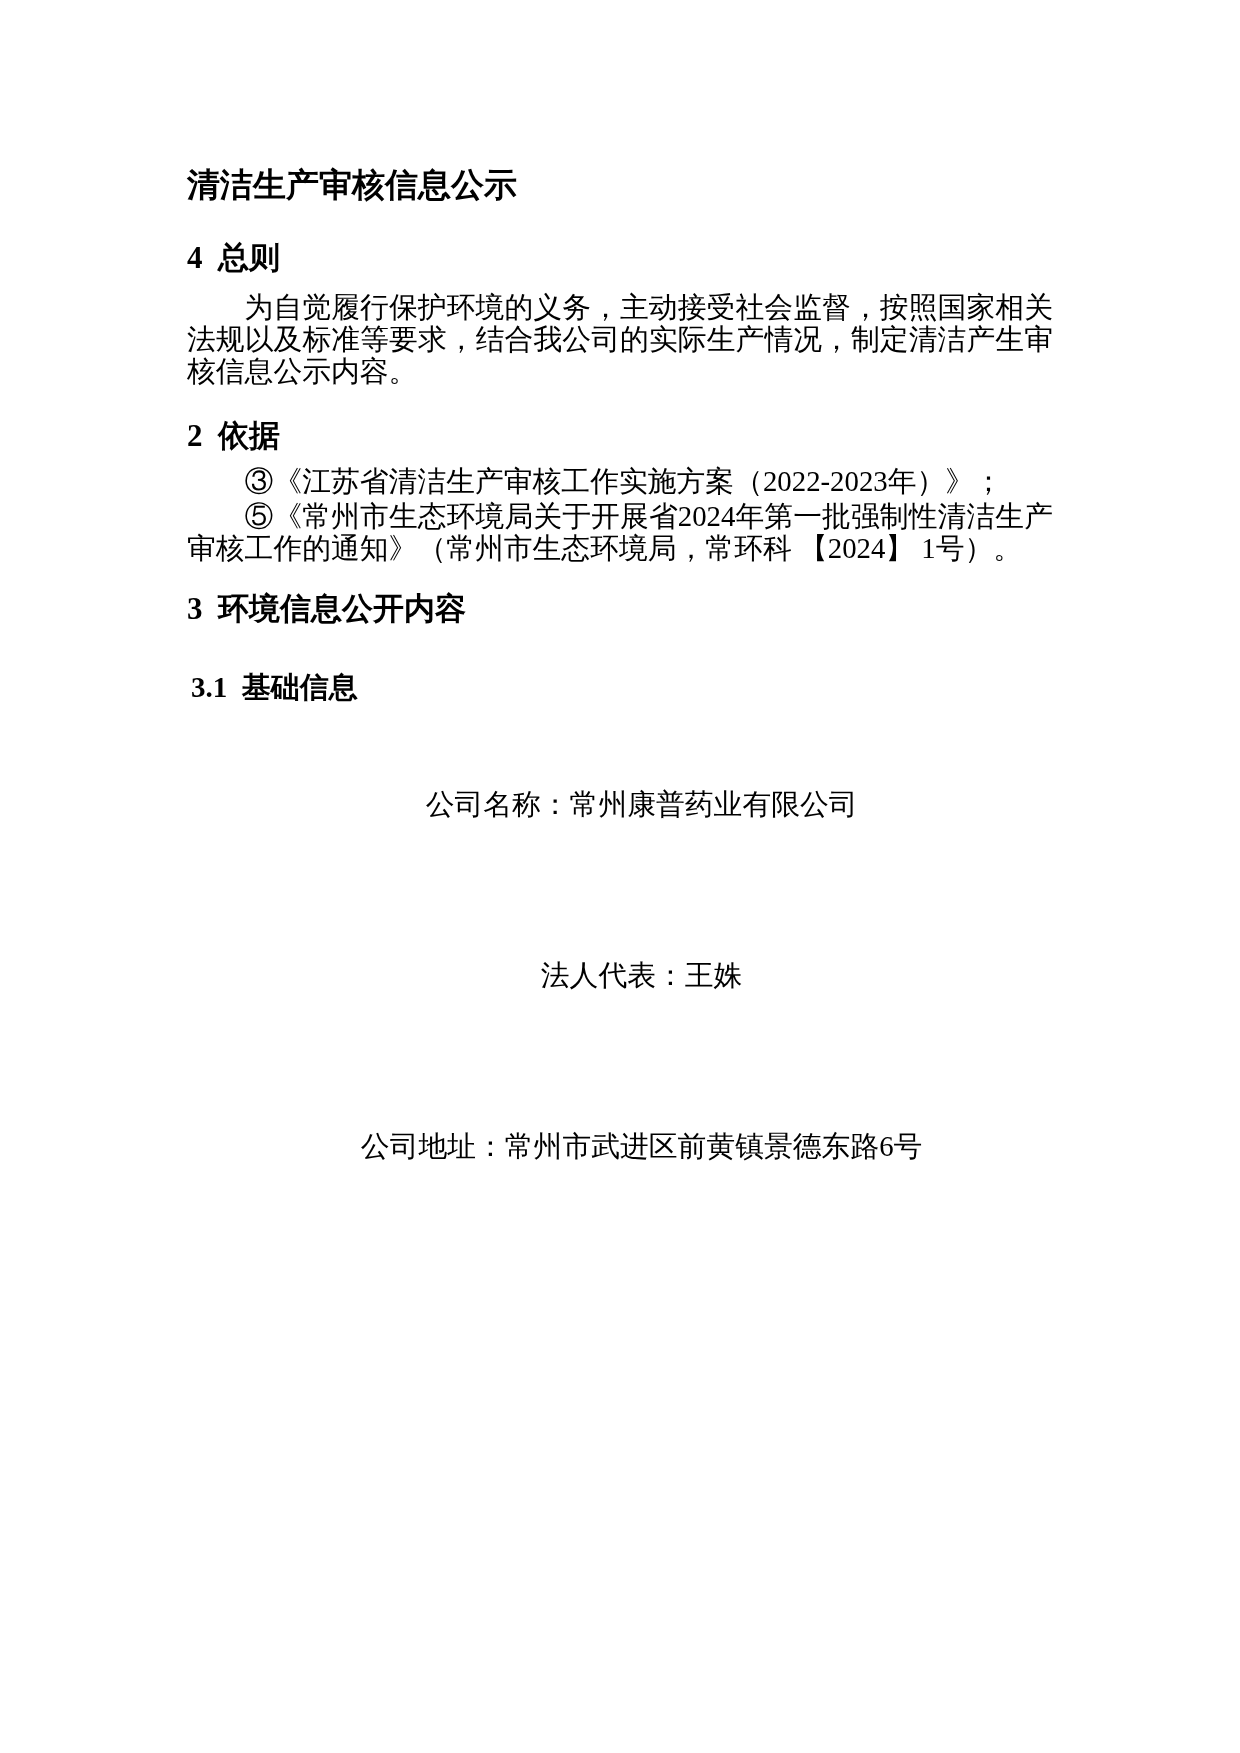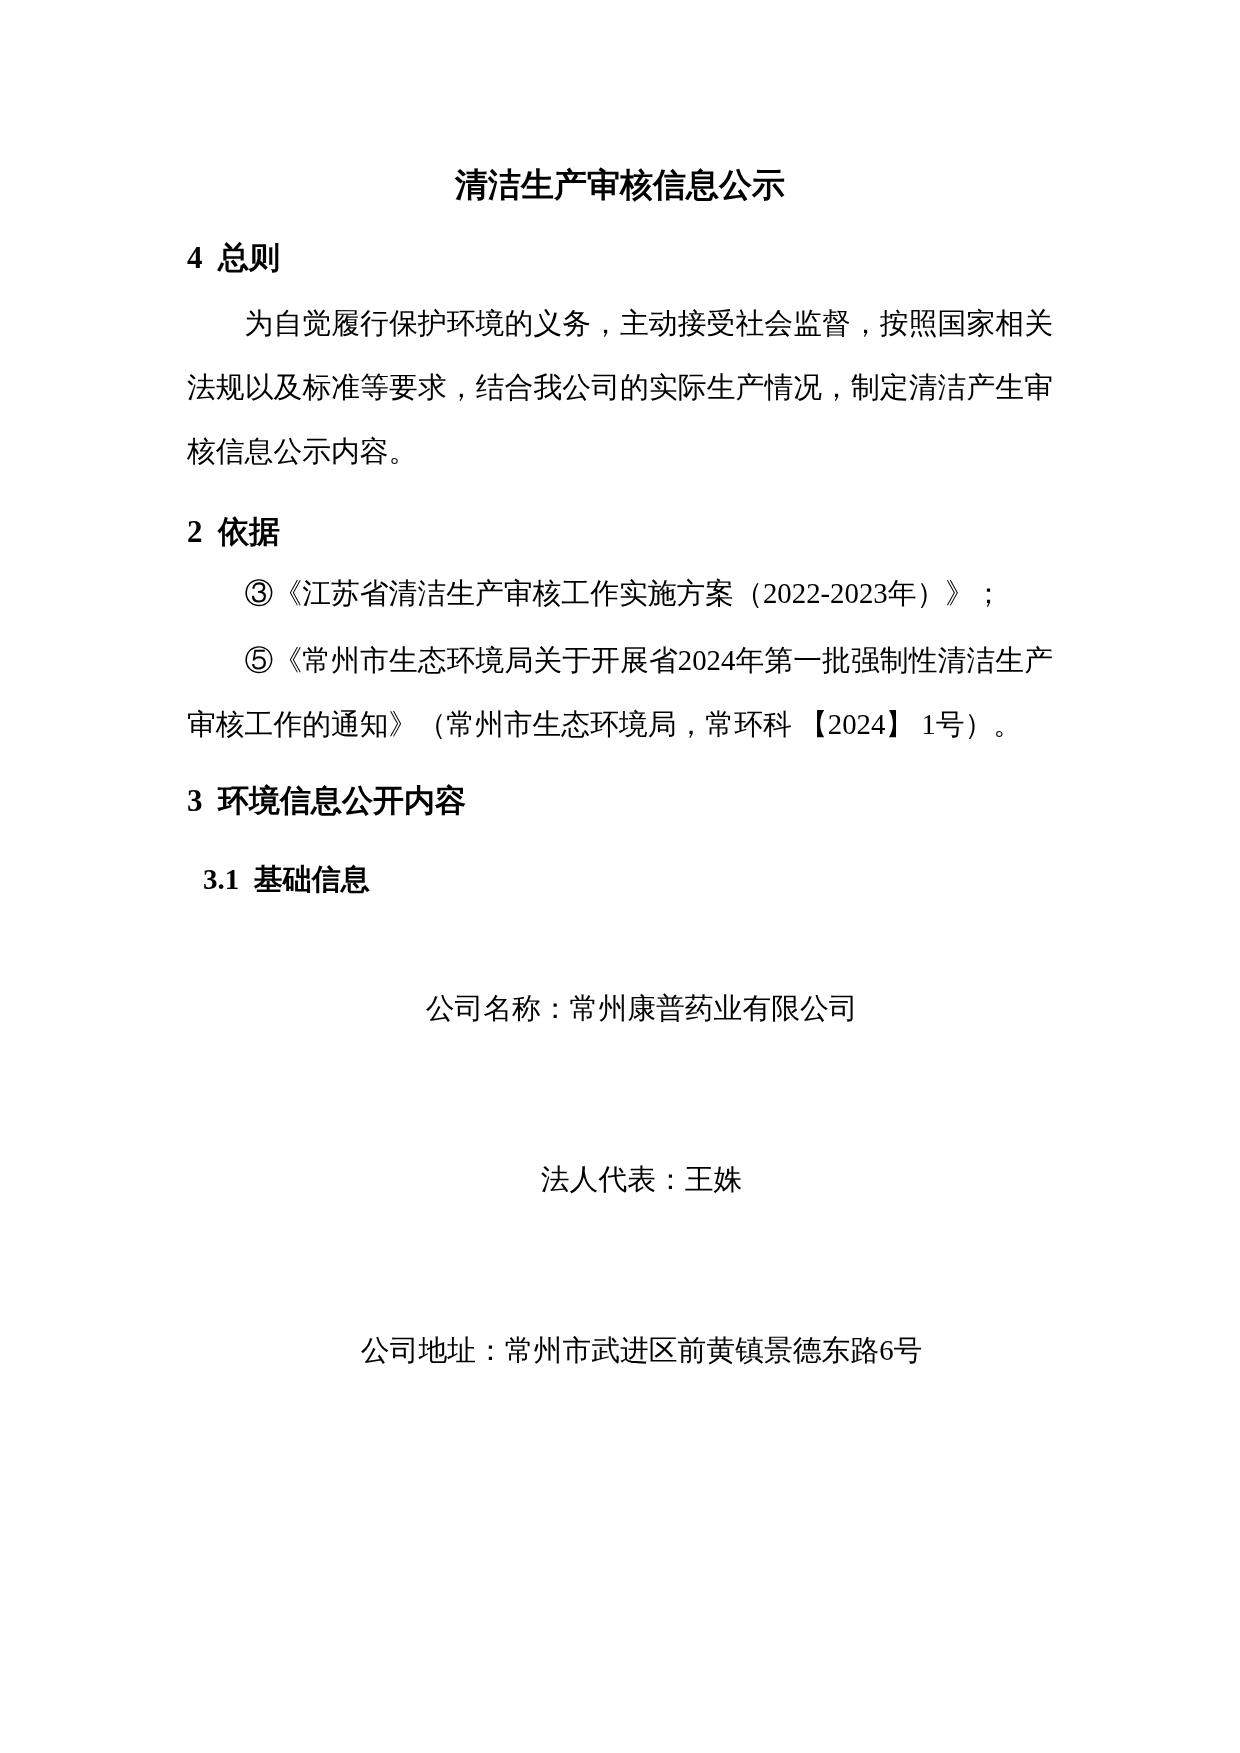--- a/index.html
+++ b/index.html
@@ -15,41 +15,41 @@
     background: #ffffff;
     overflow: hidden;
     padding: 157px 187px 0 187px;
     font-family: "Liberation Serif", "DejaVu Serif", serif;
     color: #000000;
   }
   .doc-title {
     font-size: 33px;
     font-weight: bold;
     line-height: 56px;
-    text-align: center;
+    text-align: left;
     white-space: pre-wrap;
     margin: 0;
   }
   .h-major {
     font-size: 31px;
     font-weight: bold;
     line-height: 56px;
     white-space: pre-wrap;
     margin: 0;
   }
   .h-minor {
     font-size: 29px;
     font-weight: bold;
     line-height: 56px;
     white-space: pre-wrap;
-    margin: 16px;
+    margin: 4px;
   }
   .body-text {
     font-size: 28.8px;
-    line-height: 64px;
+    line-height: 32px;
     text-align: justify;
     text-indent: 2em;
     margin: 0;
     white-space: pre-wrap;
   }
   .h-s1  { margin-top: 17px; }
   .para-general { margin-top: 5px; }
   .h-s2  { margin-top: 21px; }
   .item-1 { margin-top: 2px; }
   .item-2 { margin-top: 1px; }

